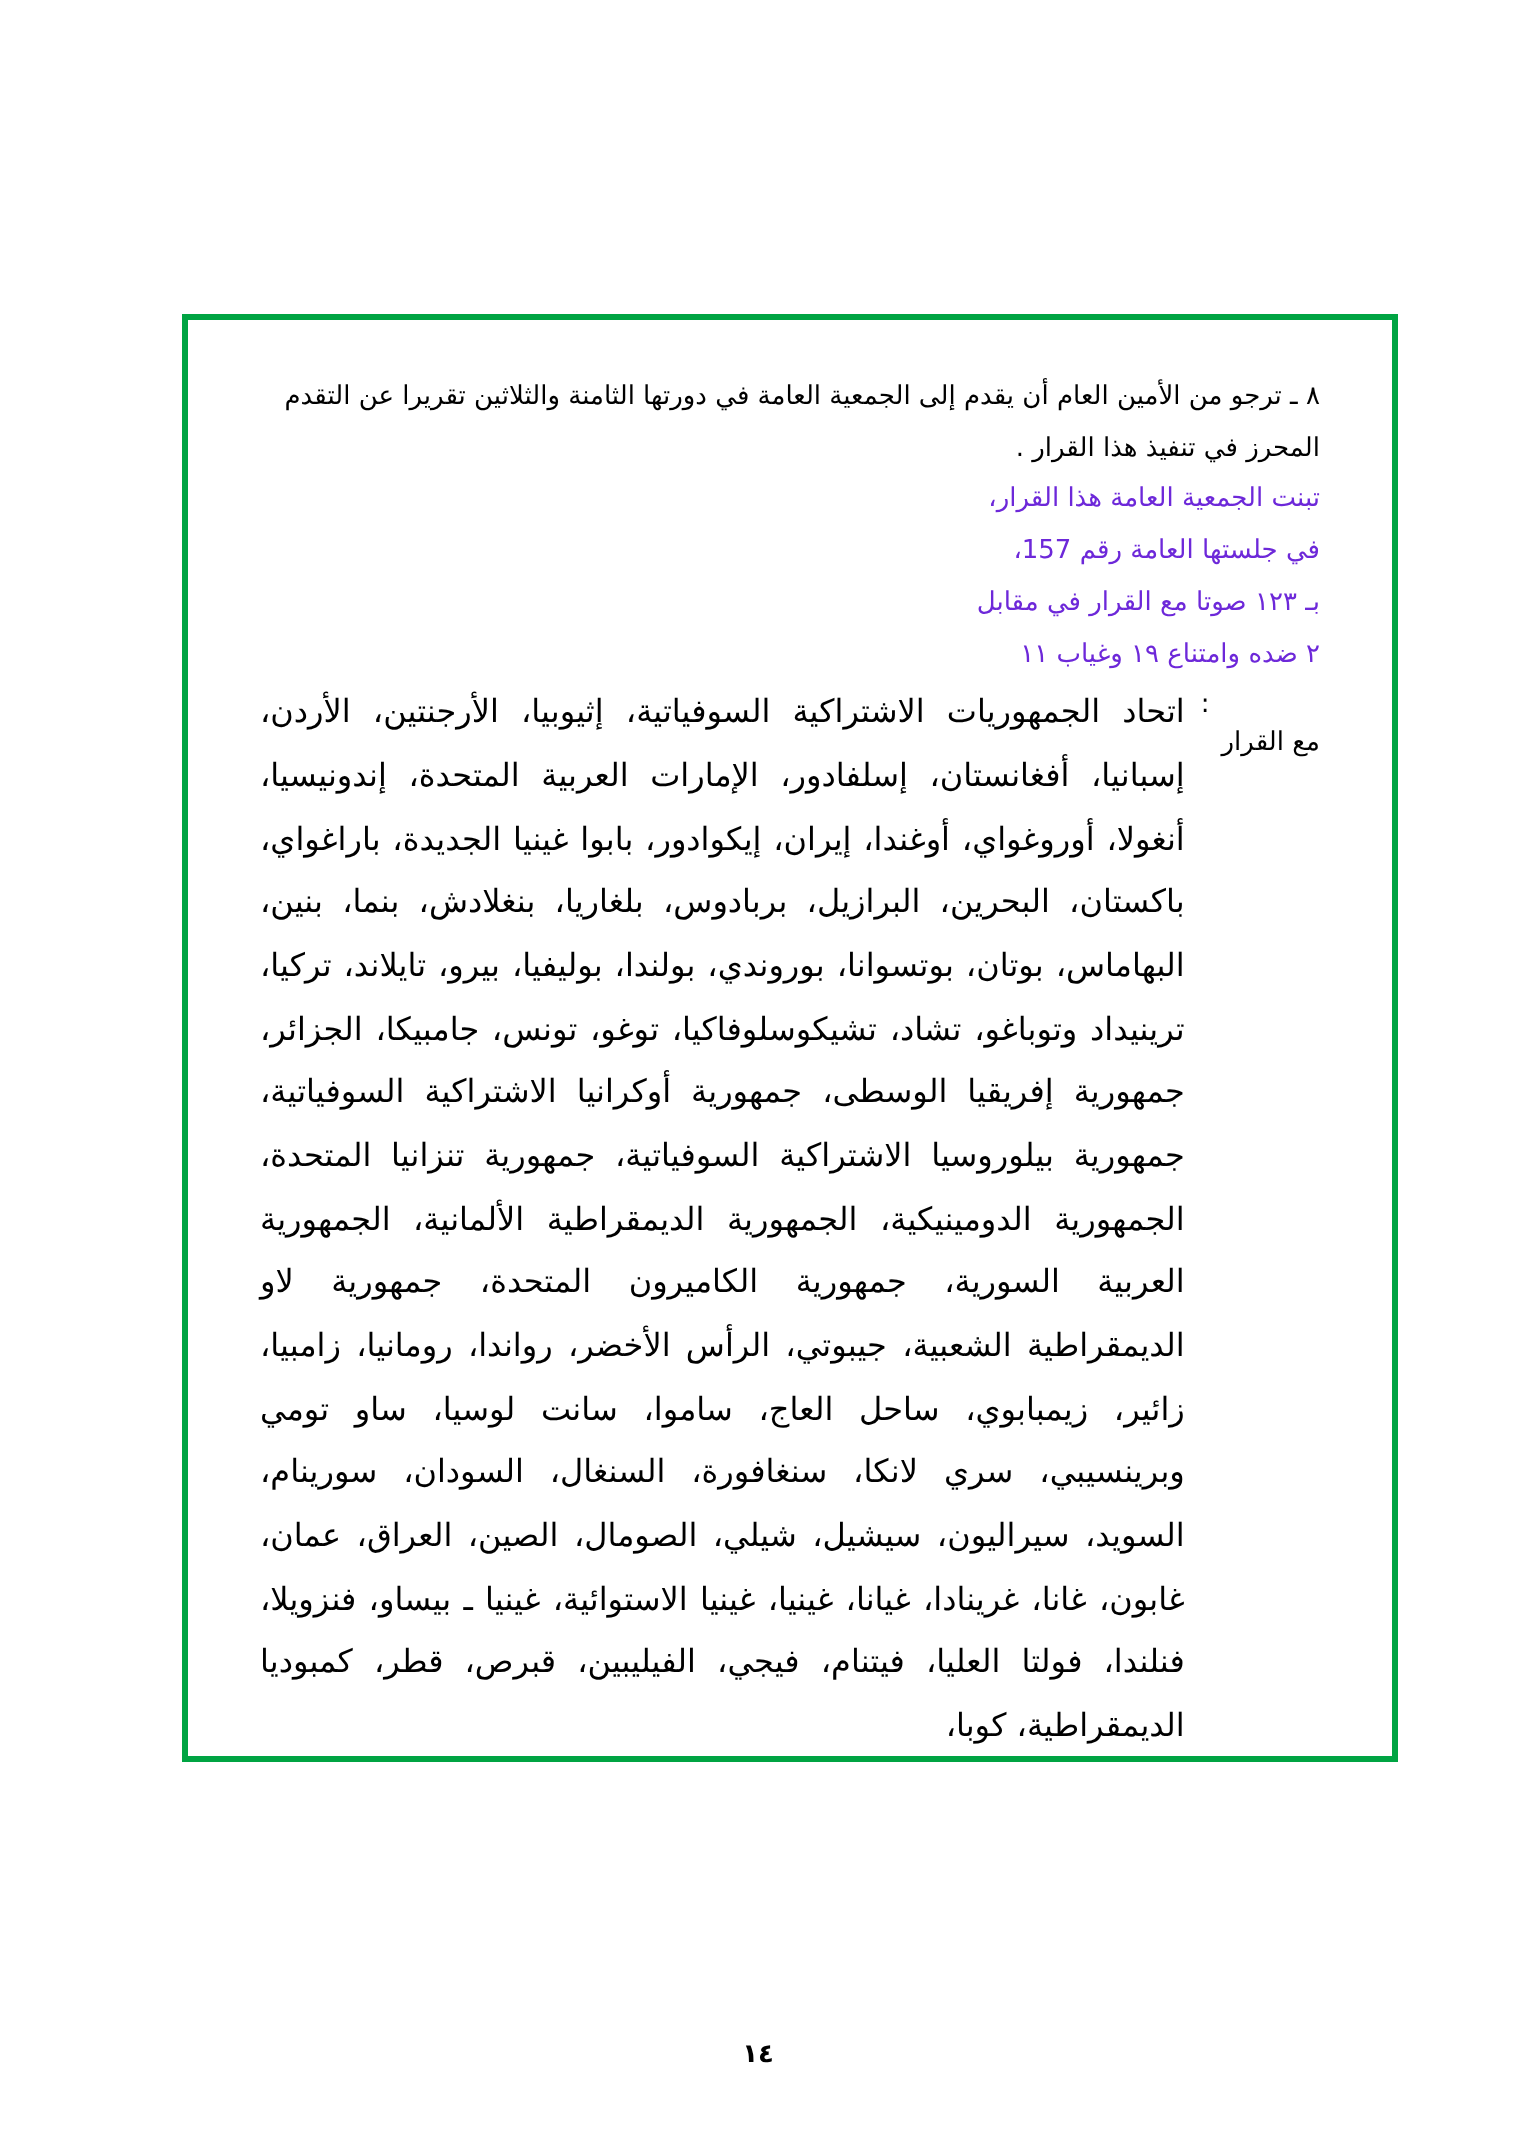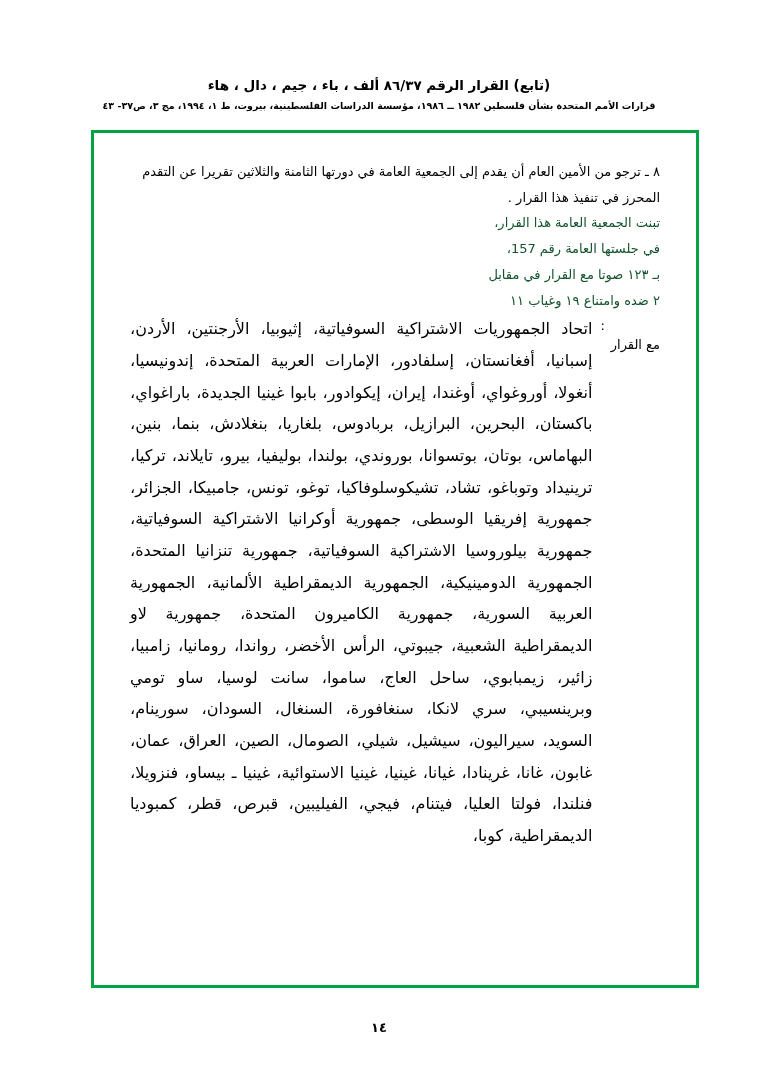--- a/index.html
+++ b/index.html
@@ -38,24 +38,24 @@
   .header-sub {
     margin-top: 4px;
     font-size: 9.5px;
     font-weight: bold;
     color: #000000;
     direction: rtl;
     line-height: 1.4;
   }
   .frame {
     position: absolute;
-    top: 130px;
+    top: 157px;
     left: 91px;
     width: 608px;
-    height: 858px;
+    height: 724px;
     border: 3px solid #00a443;
     box-sizing: border-box;
     background: #ffffff;
   }
   .content {
     position: absolute;
     top: 26px;
     right: 36px;
     left: 36px;
     direction: rtl;
@@ -68,21 +68,21 @@
     direction: rtl;
     text-align: right;
     margin: 0 0 0 0;
   }
   .para.indent-first {
     text-indent: 0;
   }
   .block-lines .line {
     font-size: 13px;
     line-height: 1.98;
-    color: #14532d;
+    color: #6d28d9;
     white-space: pre-wrap;
   }
   .decision-block {
     margin-top: 0px;
     display: flex;
     flex-direction: row;
     direction: rtl;
     align-items: flex-start;
   }
   .decision-label {
@@ -116,24 +116,20 @@
     font-size: 13px;
     font-weight: bold;
     color: #000000;
   }
 </style>
 </head>
 <body>
 
 <div class="page">
 
-  <div class="header">
-    <div class="header-title">(تابع) القرار الرقم ٨٦/٣٧ ألف ، باء ، جيم ، دال ، هاء</div>
-    <div class="header-sub">قرارات الأمم المتحدة بشأن فلسطين ١٩٨٢ ــ ١٩٨٦، مؤسسة الدراسات الفلسطينية، بيروت، ط ١، ١٩٩٤، مج ٣، ص٣٧- ٤٣</div>
-  </div>
 
   <div class="frame">
     <div class="content">
 
       <p class="para indent-first">٨ ـ ترجو من الأمين العام أن يقدم إلى الجمعية العامة في دورتها الثامنة والثلاثين تقريرا عن التقدم المحرز في تنفيذ هذا القرار .</p>
 
       <div class="block-lines">
         <div class="line">تبنت الجمعية العامة هذا القرار،</div>
         <div class="line">في جلستها العامة رقم 157،</div>
         <div class="line">بـ ١٢٣ صوتا مع القرار في مقابل</div>

